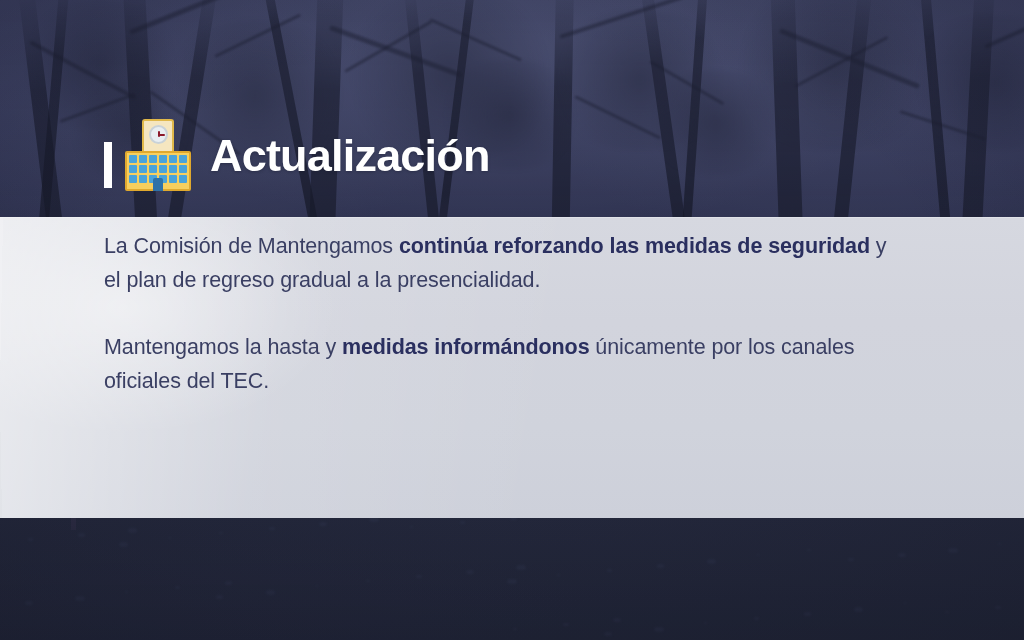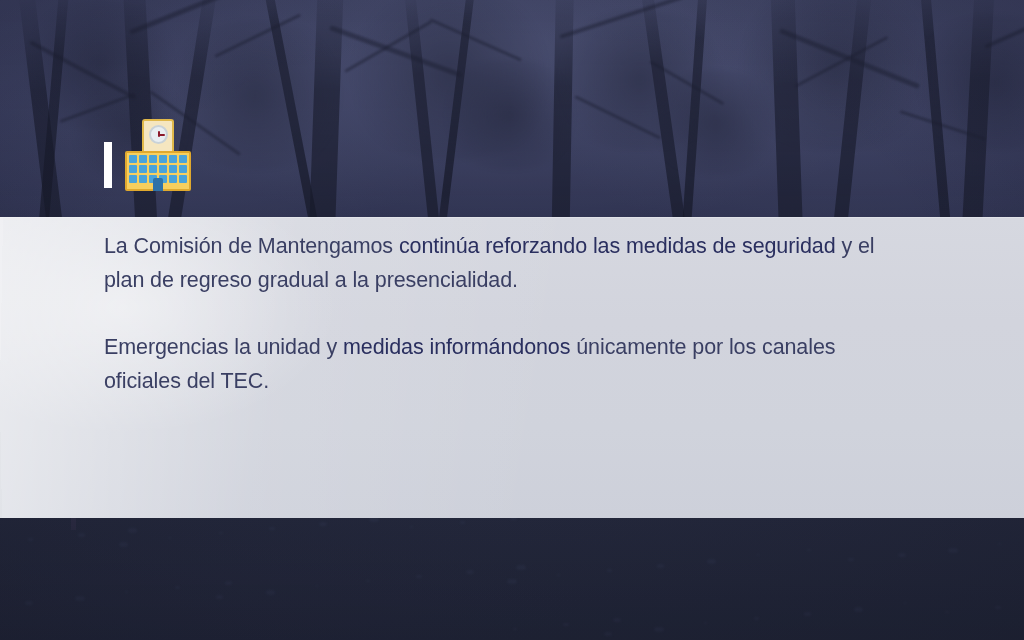--- a/index.html
+++ b/index.html
@@ -200,21 +200,21 @@
     width:790px;
   }
 
   .para {
     font-size:21.5px;
     line-height:34px;
     color:#3a3f63;
     letter-spacing:-0.1px;
   }
   .para + .para { margin-top:33px; }
-  .para b { font-weight:normal; color:#2a2f5f; }
+  .para b { font-weight:bold; color:#2a2f5f; }
 </style>
 </head>
 <body>
 
 <div id="slide">
 
   <div class="bg-photo">
     <div class="trunks" id="trunk-layer">
         <div class="trunk" style="left: 18px; top: -10px; width: 16px; height: 560px; transform: rotate(-7deg);"></div>
         <div class="trunk" style="left: 60px; top: -20px; width: 10px; height: 430px; transform: rotate(5deg);"></div>
@@ -359,23 +359,24 @@
           <div class="si-win"></div>
           <div class="si-win"></div>
           <div class="si-win"></div>
           <div class="si-win"></div>
           <div class="si-win"></div>
           <div class="si-win"></div>
         </div>
       <div class="si-door"></div>
     </div>
 
+    <div class="title">Actualización</div>
   </div>
 
   <div class="panel">
     <div class="panel-noise"></div>
     <div class="panel-body" id="para-host">
         <div class="para"><span>La Comisión de Mantengamos </span><b>continúa reforzando las medidas de seguridad</b><span> y el plan de regreso gradual a la presencialidad.</span></div>
-        <div class="para"><span>Emergencias la unidad y </span><b>medidas informándonos</b><span> únicamente por los canales oficiales del TEC.</span></div>
+        <div class="para"><span>Mantengamos la hasta y </span><b>medidas informándonos</b><span> únicamente por los canales oficiales del TEC.</span></div>
       </div>
   </div>
 
 </div>
 
 </body></html>

